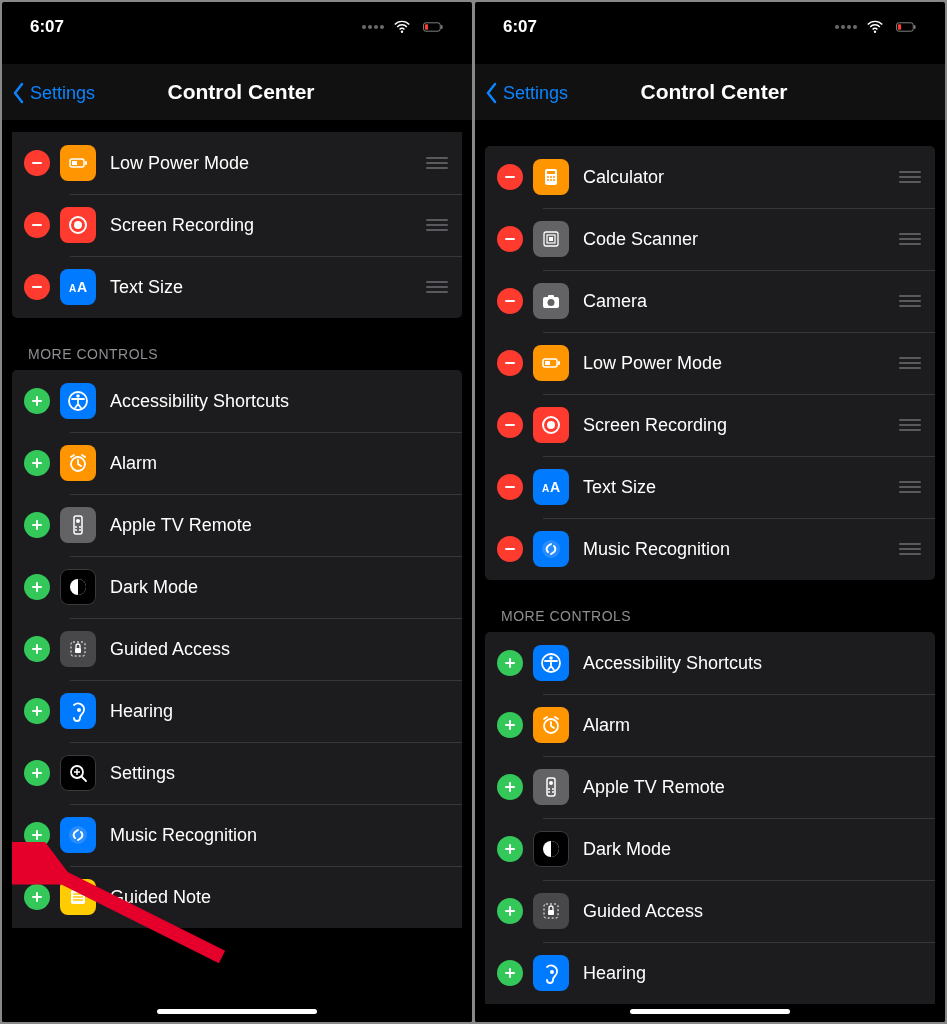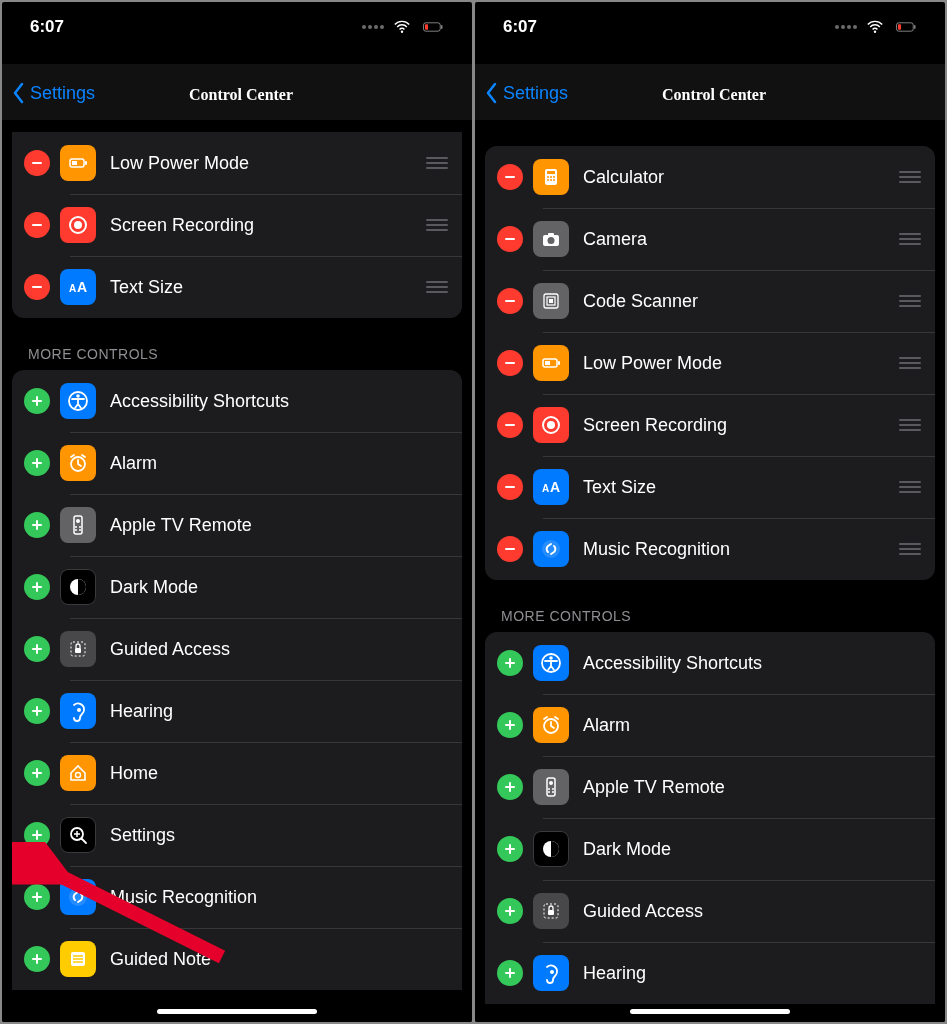--- a/index.html
+++ b/index.html
@@ -10,25 +10,25 @@
   
   .status-bar { height: 50px; display: flex; align-items: center; justify-content: space-between; padding: 0 24px 0 28px; font-size: 17px; font-weight: 600; }
   .status-right { display: flex; align-items: center; gap: 6px; }
   .dots-icon { display:flex; gap:2px; margin-right:2px;}
   .dots-icon span { width:4px; height:4px; border-radius:50%; background:#6b6b6b; }
 
   
   .nav-header { height: 56px; display: flex; align-items: flex-end; position: relative; padding: 16px 10px; background: rgba(28,28,30,.6); }
   .back { display: flex; align-items: center; color: #0b84ff; font-size: 18px; gap: 4px; }
   .back svg { width: 14px; height: 22px; }
-  .nav-title { position: absolute; left: 8px; right: 0; text-align: center; font-size: 16px; font-weight: 600; color: #fff; pointer-events: none; font-family: Liberation Serif, serif; }
+  .nav-title { position: absolute; left: 8px; right: 0; text-align: center; font-size: 21px; font-weight: 600; color: #fff; pointer-events: none; }
 
   
   .content { flex: 1; overflow: hidden; background: #000; }
-  .group { background: #1c1c1e; margin: 0 10px 28px 10px; border-radius: 12px; }
+  .group { background: #1c1c1e; margin: 0 10px 28px 10px; border-radius: 5px; }
   .group-header { color: #8e8e93; font-size: 14px; letter-spacing: .5px; padding: 0 0 8px 26px; margin-top: 24px; }
 
   .row { display: flex; align-items: center; height: 62px; padding: 0 12px 0 12px; position: relative; }
   .row + .row::before { content:""; position:absolute; top:0; left:58px; right:0; height:1px; background: rgba(255,255,255,.12); }
 
   .circle-btn { width: 26px; height: 26px; border-radius: 50%; display: flex; align-items: center; justify-content: center; flex-shrink: 0; margin-right: 10px; }
   .circle-btn.remove { background: #ff3b30; }
   .circle-btn.add    { background: #34c759; }
   .circle-btn svg { width: 14px; height: 14px; }
 
@@ -329,33 +329,20 @@
               <svg viewBox="0 0 14 14">
                 <use href="#i-plus"></use>
               </svg>
             </div>
             <div class="app-icon bg-blue">
               <svg viewBox="0 0 22 22">
                 <use href="#i-hearing"></use>
               </svg>
             </div>
             <div class="row-label">Hearing</div>
-          </div>
-          <div class="row">
-            <div class="circle-btn add">
-              <svg viewBox="0 0 14 14">
-                <use href="#i-plus"></use>
-              </svg>
-            </div>
-            <div class="app-icon bg-orange">
-              <svg viewBox="0 0 22 22">
-                <use href="#i-home"></use>
-              </svg>
-            </div>
-            <div class="row-label">Home</div>
           </div>
           <div class="row">
             <div class="circle-btn add">
               <svg viewBox="0 0 14 14">
                 <use href="#i-plus"></use>
               </svg>
             </div>
             <div class="app-icon bg-black">
               <svg viewBox="0 0 22 22">
                 <use href="#i-magnifier"></use>
@@ -452,42 +439,42 @@
             </div>
           </div>
           <div class="row">
             <div class="circle-btn remove">
               <svg viewBox="0 0 14 14">
                 <use href="#i-minus"></use>
               </svg>
             </div>
             <div class="app-icon bg-grey2">
               <svg viewBox="0 0 22 22">
+                <use href="#i-scanner"></use>
+              </svg>
+            </div>
+            <div class="row-label">Code Scanner</div>
+            <div class="drag">
+              <span></span>
+              <span></span>
+              <span></span>
+            </div>
+          </div>
+          <div class="row">
+            <div class="circle-btn remove">
+              <svg viewBox="0 0 14 14">
+                <use href="#i-minus"></use>
+              </svg>
+            </div>
+            <div class="app-icon bg-grey2">
+              <svg viewBox="0 0 22 22">
                 <use href="#i-camera"></use>
               </svg>
             </div>
             <div class="row-label">Camera</div>
-            <div class="drag">
-              <span></span>
-              <span></span>
-              <span></span>
-            </div>
-          </div>
-          <div class="row">
-            <div class="circle-btn remove">
-              <svg viewBox="0 0 14 14">
-                <use href="#i-minus"></use>
-              </svg>
-            </div>
-            <div class="app-icon bg-grey2">
-              <svg viewBox="0 0 22 22">
-                <use href="#i-scanner"></use>
-              </svg>
-            </div>
-            <div class="row-label">Code Scanner</div>
             <div class="drag">
               <span></span>
               <span></span>
               <span></span>
             </div>
           </div>
           <div class="row">
             <div class="circle-btn remove">
               <svg viewBox="0 0 14 14">
                 <use href="#i-minus"></use>

